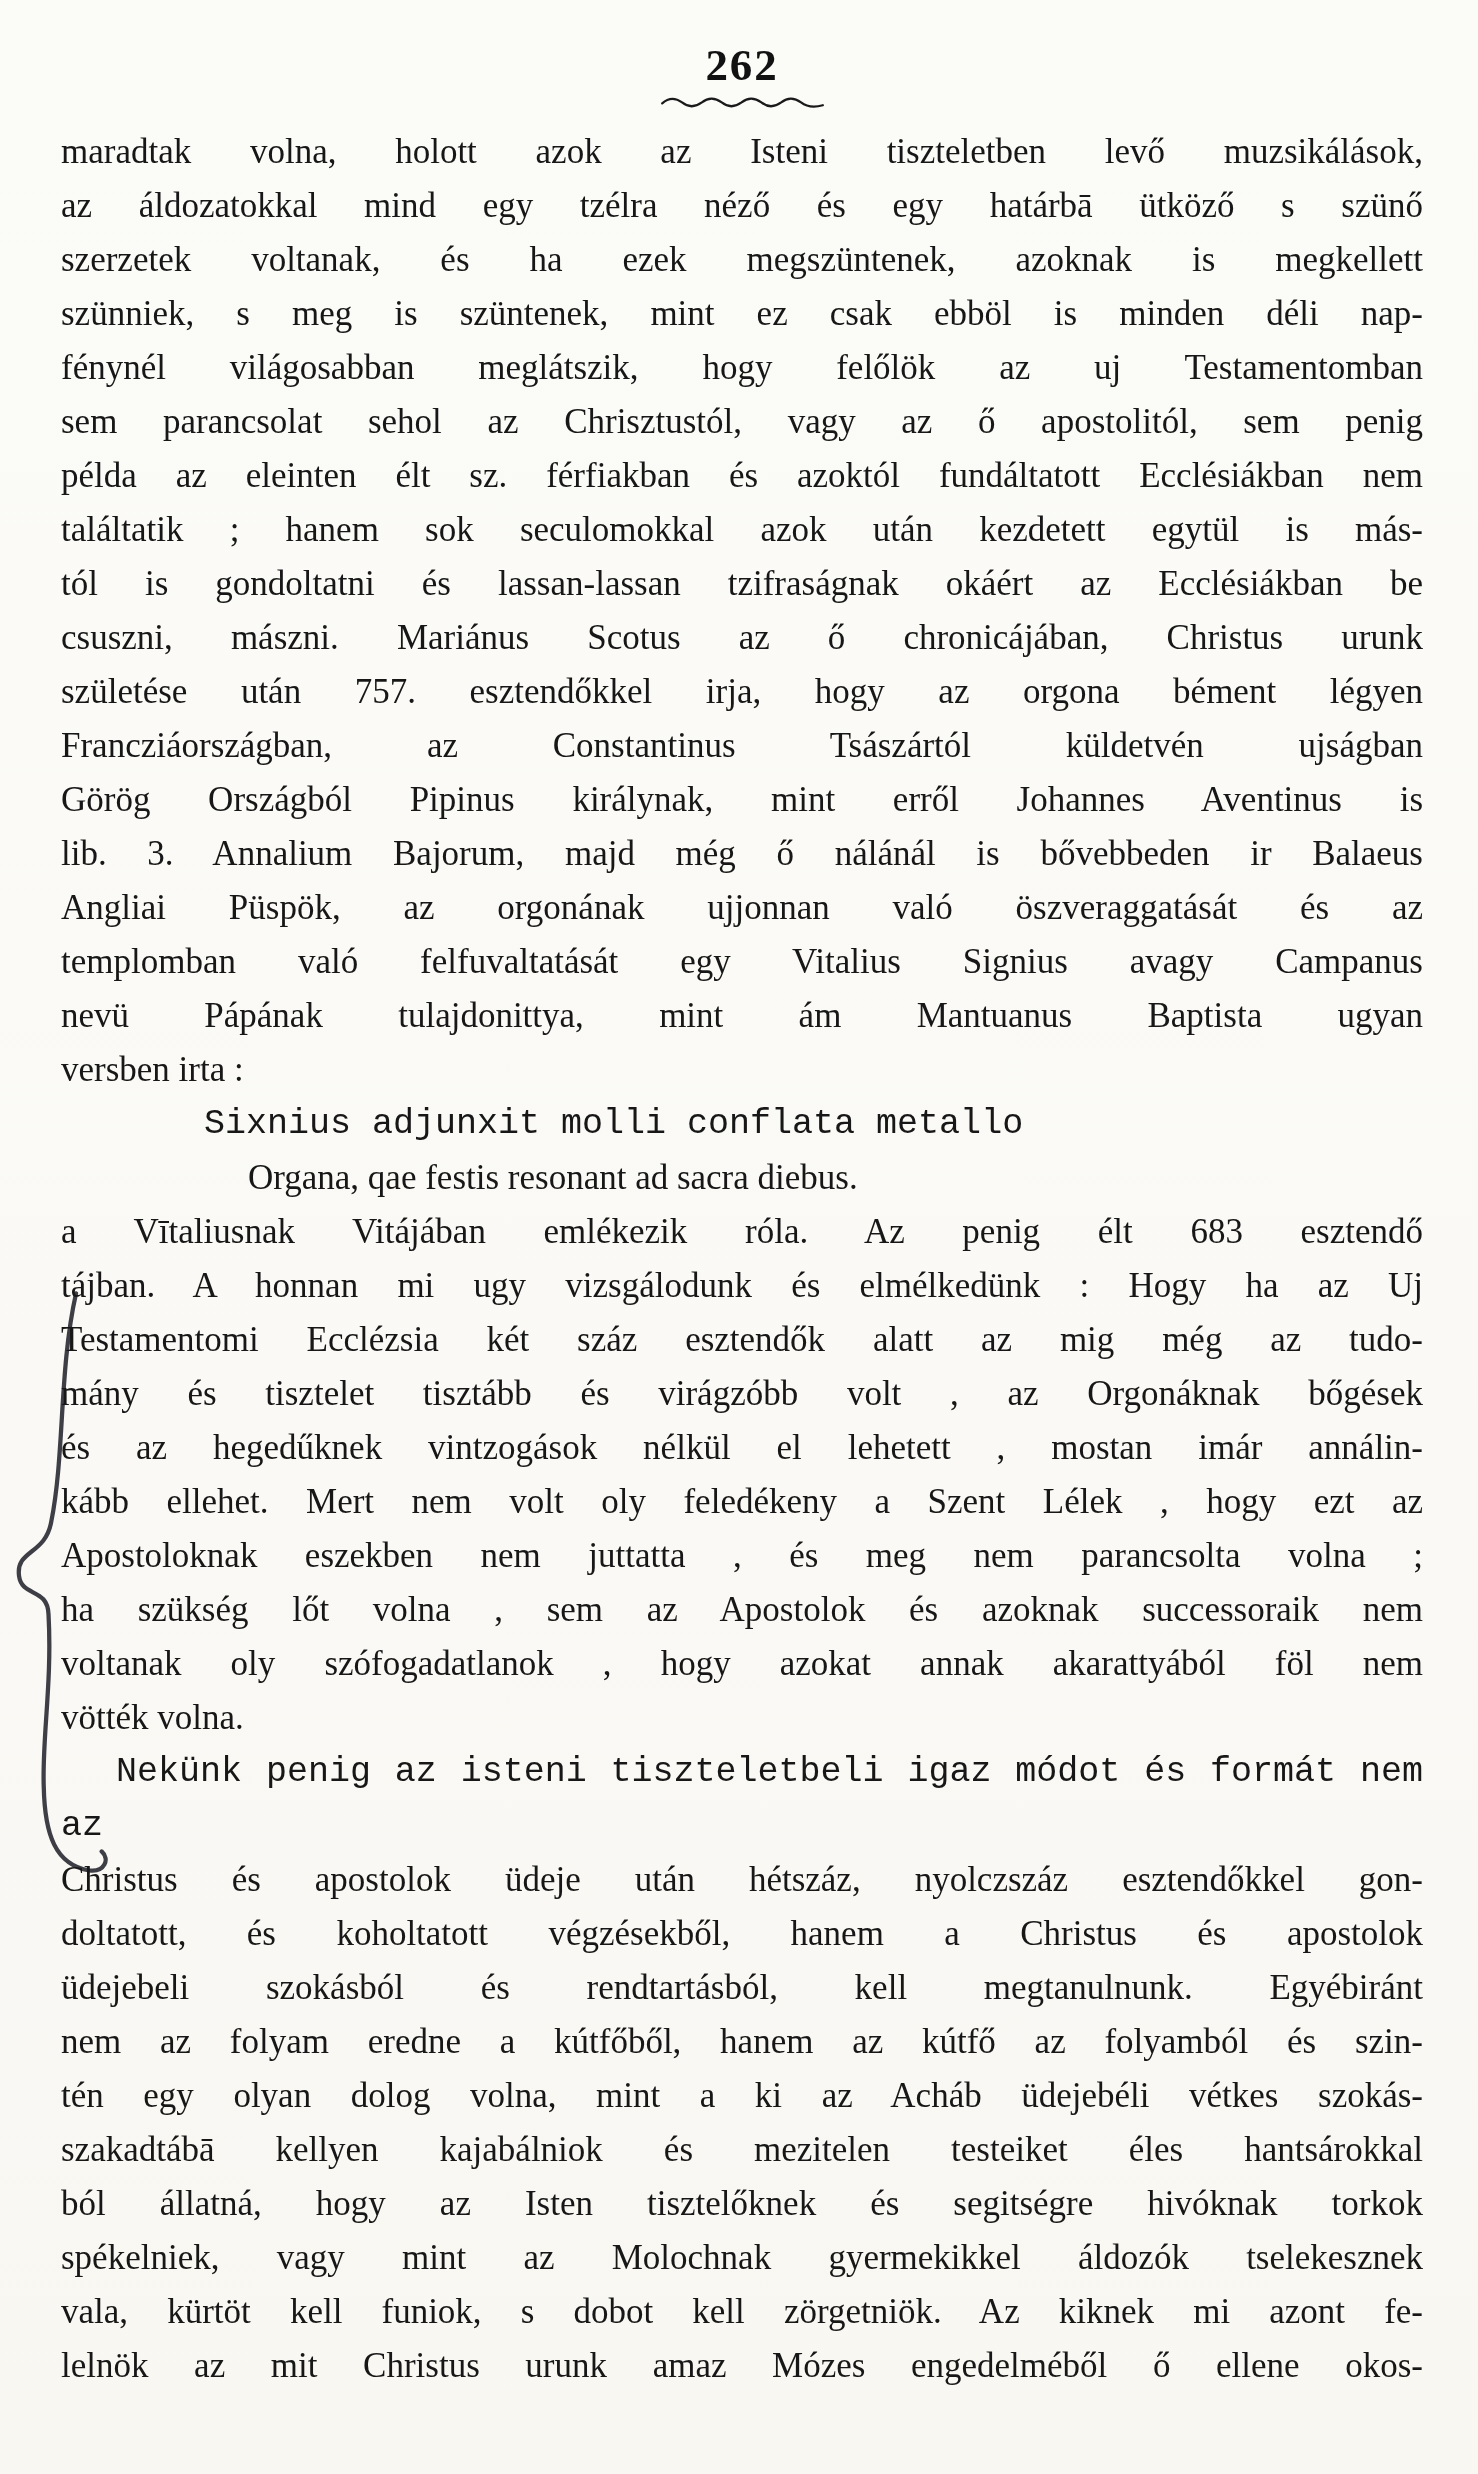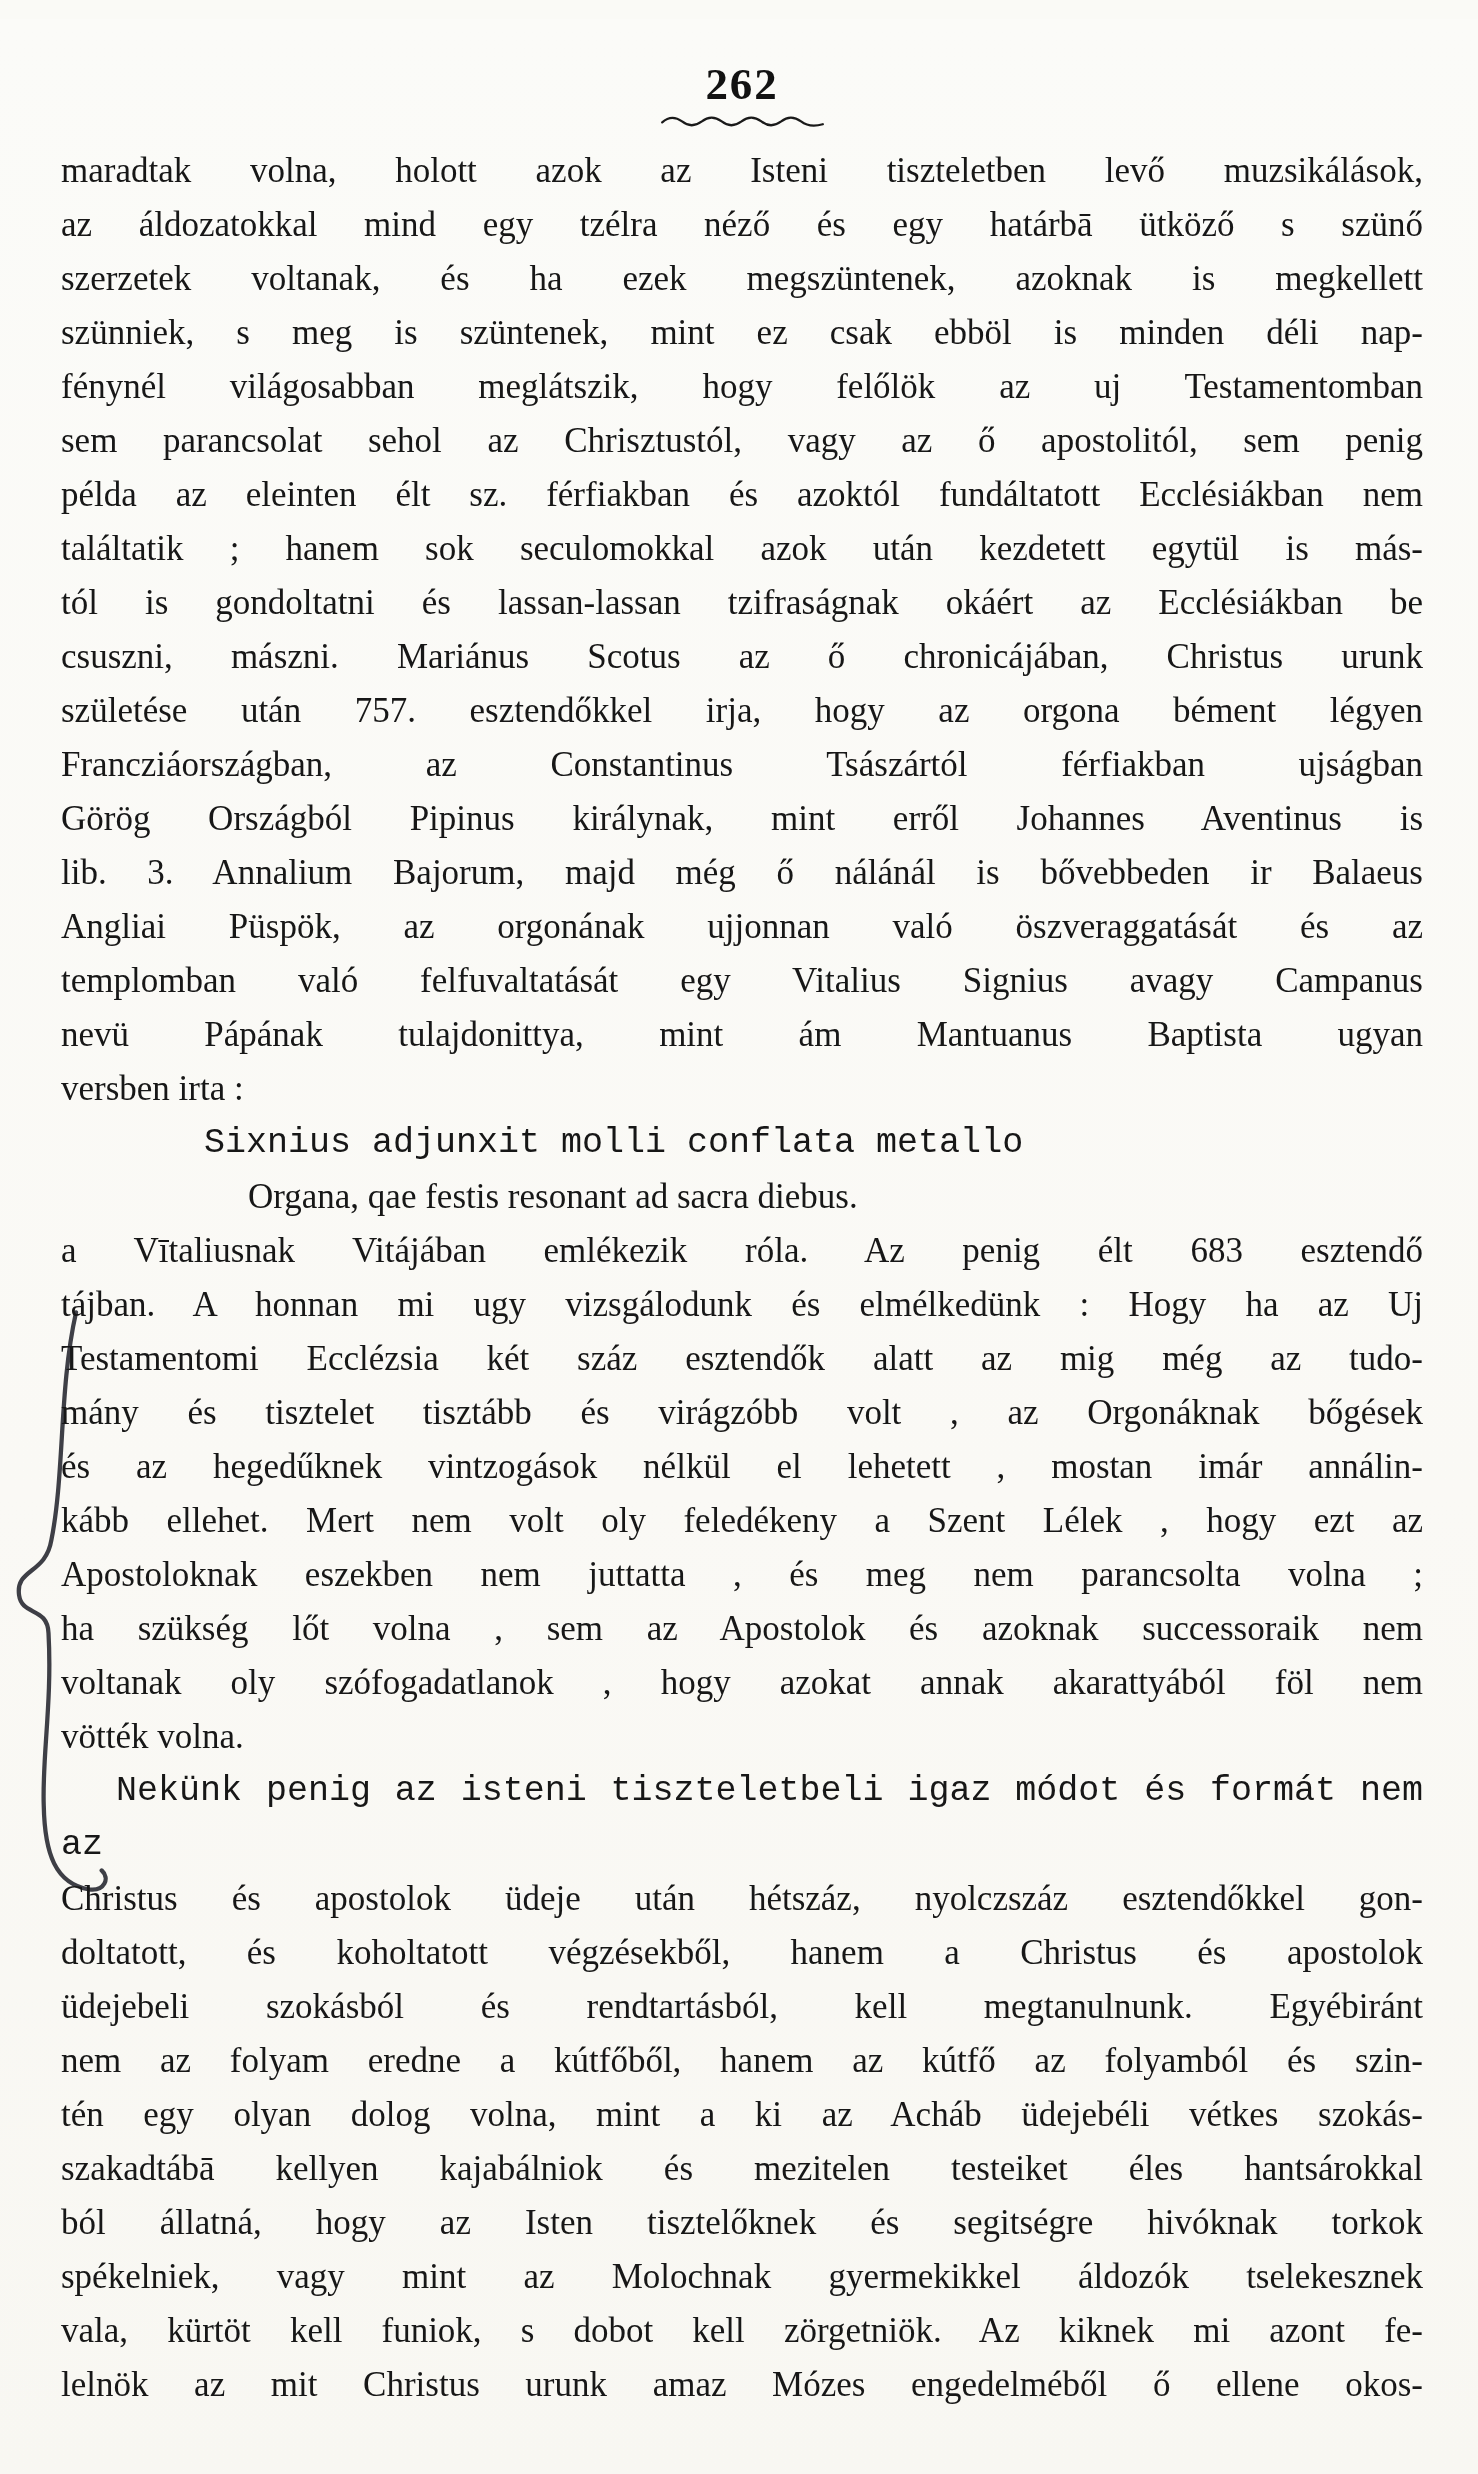--- a/index.html
+++ b/index.html
@@ -12,21 +12,20 @@
     background: #fafaf6;
     color: #171717;
     font-family: "Liberation Serif", "DejaVu Serif", serif;
     position: relative;
     overflow: hidden;
   }
   .page {
     position: absolute;
     inset: 0;
     background: linear-gradient(180deg, #fbfbf8 0%, #faf9f5 60%, #f8f7f2 100%);
-    margin-top: 19px;
   }
   .text-col {
     position: absolute;
     left: 61px;
     right: 55px;
     top: 40px;
   }
   .page-number {
     text-align: center;
     font-size: 45px;
@@ -101,21 +100,21 @@
         <div class="line">az áldozatokkal mind egy tzélra néző és egy határbā ütköző s szünő</div>
         <div class="line">szerzetek voltanak, és ha ezek megszüntenek, azoknak is megkellett</div>
         <div class="line">szünniek, s meg is szüntenek, mint ez csak ebböl is minden déli nap-</div>
         <div class="line">fénynél világosabban meglátszik, hogy felőlök az uj Testamentomban</div>
         <div class="line">sem parancsolat sehol az Chrisztustól, vagy az ő apostolitól, sem penig</div>
         <div class="line">példa az eleinten élt sz. férfiakban és azoktól fundáltatott Ecclésiákban nem</div>
         <div class="line">találtatik ; hanem sok seculomokkal azok után kezdetett egytül is más-</div>
         <div class="line">tól is gondoltatni és lassan-lassan tzifraságnak okáért az Ecclésiákban be</div>
         <div class="line">csuszni, mászni. Mariánus Scotus az ő chronicájában, Christus urunk</div>
         <div class="line">születése után 757. esztendőkkel irja, hogy az orgona bément légyen</div>
-        <div class="line">Francziáországban, az Constantinus Tsászártól férfiakban ujságban</div>
+        <div class="line">Francziáországban, az Constantinus Tsászártól küldetvén ujságban</div>
         <div class="line">Görög Országból Pipinus királynak, mint erről Johannes Aventinus is</div>
         <div class="line">lib. 3. Annalium Bajorum, majd még ő nálánál is bővebbeden ir Balaeus</div>
         <div class="line">Angliai Püspök, az orgonának ujjonnan való öszveraggatását és az</div>
         <div class="line">templomban való felfuvaltatását egy Vitalius Signius avagy Campanus</div>
         <div class="line">nevü Pápának tulajdonittya, mint ám Mantuanus Baptista ugyan</div>
         <div class="line end">versben irta :</div>
         <div class="line verse1">Sixnius adjunxit molli conflata metallo</div>
         <div class="line verse2">Organa, qae festis resonant ad sacra diebus.</div>
         <div class="line">a Vītaliusnak Vitájában emlékezik róla. Az penig élt 683 esztendő</div>
         <div class="line">tájban. A honnan mi ugy vizsgálodunk és elmélkedünk : Hogy ha az Uj</div>

